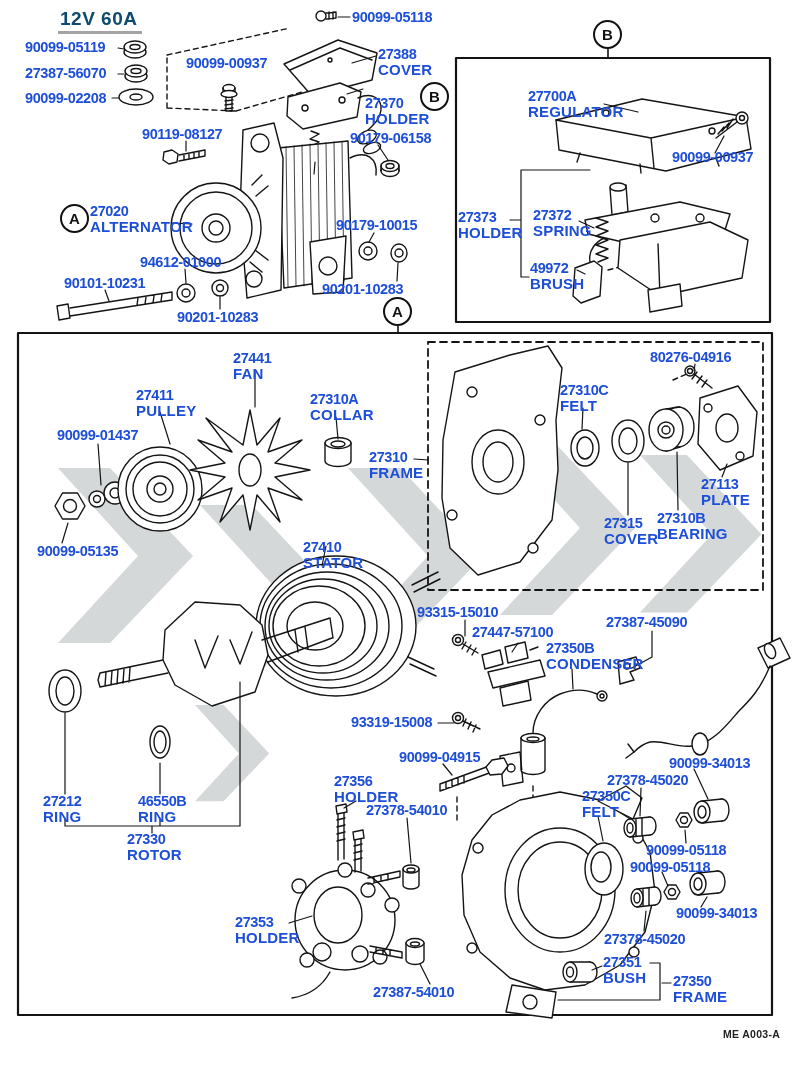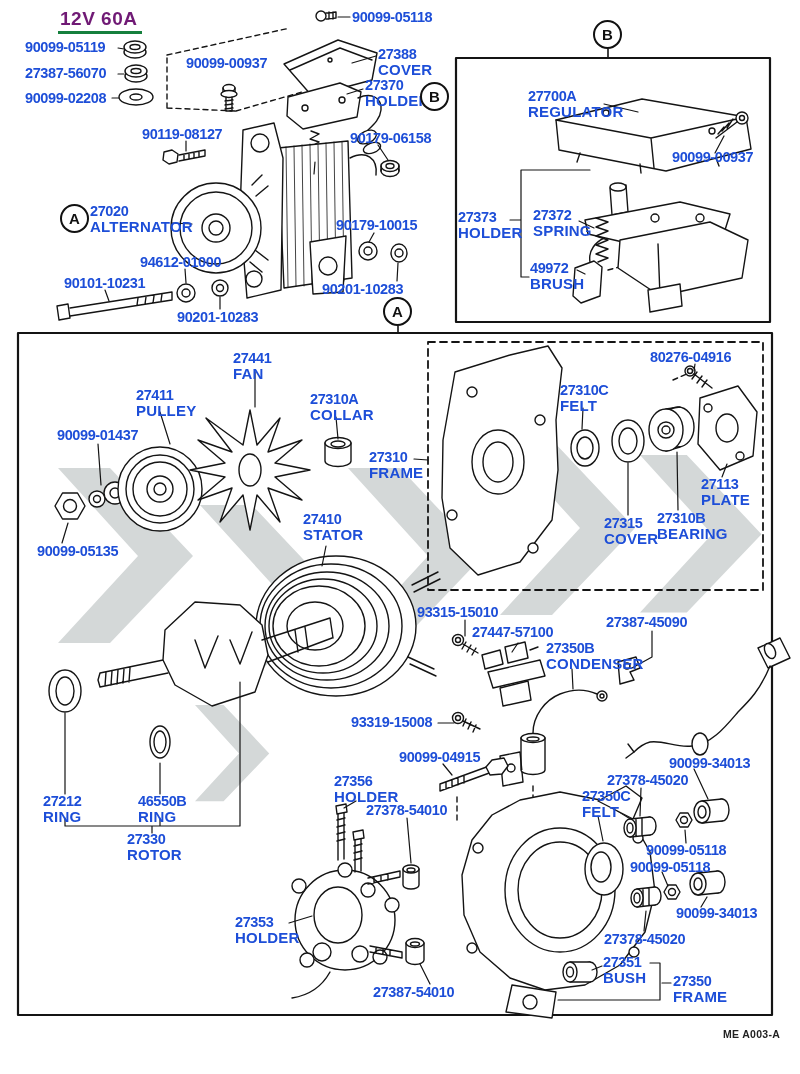--- a/index.html
+++ b/index.html
@@ -6,22 +6,22 @@
   .stage{position:relative;width:800px;height:1074px;background:#fff;overflow:hidden;
          font-family:"Liberation Sans",sans-serif;}
   svg.draw{position:absolute;left:0;top:0;z-index:1;}
   svg.draw *{vector-effect:none;}
   .pl{position:absolute;z-index:3;color:#1d4ed8;font-weight:bold;font-size:14.5px;
       letter-spacing:-0.4px;line-height:1.05;white-space:nowrap;}
   .pl .nm{display:block;font-size:15px;letter-spacing:0.2px;}
   .circ{position:absolute;z-index:4;width:25px;height:25px;border:2.6px solid #111;
         border-radius:50%;text-align:center;font-weight:bold;font-size:15px;
         line-height:25px;color:#111;background:#fff;}
-  .title{position:absolute;z-index:3;font-weight:bold;font-size:19px;color:#701a75;
-         letter-spacing:0.5px;border-bottom:3px solid #15803d;padding:0 5px 1px 2px;}
+  .title{position:absolute;z-index:3;font-weight:bold;font-size:19px;color:#0c4a6e;
+         letter-spacing:0.5px;border-bottom:3px solid #a3a3a3;padding:0 5px 1px 2px;}
   .code{position:absolute;z-index:3;font-weight:bold;font-size:10.5px;color:#222;letter-spacing:0.3px;}
 </style>
 </head>
 <body>
 
 <div class="stage">
 
 <svg class="draw" width="800" height="1074" viewBox="0 0 800 1074" stroke="#141414" fill="none" stroke-width="1.4" stroke-linecap="round" stroke-linejoin="round">
 
   <g stroke="none" fill="#d4d8d8">
@@ -428,21 +428,21 @@
 <div class="circ" style="left:383px;top:297px">A</div>
 <div class="circ" style="left:420px;top:82px">B</div>
 <div class="circ" style="left:593px;top:20px">B</div>
 
 <div class="pl" style="left:25px;top:40px"><span>90099-05119</span></div>
 <div class="pl" style="left:25px;top:66px"><span>27387-56070</span></div>
 <div class="pl" style="left:25px;top:91px"><span>90099-02208</span></div>
 <div class="pl" style="left:186px;top:56px"><span>90099-00937</span></div>
 <div class="pl" style="left:352px;top:10px"><span>90099-05118</span></div>
 <div class="pl" style="left:378px;top:47px"><span>27388</span><span class="nm">COVER</span></div>
-<div class="pl" style="left:365px;top:78px"><span>27370</span><span class="nm">HOLDER</span></div>
+<div class="pl" style="left:365px;top:96px"><span>27370</span><span class="nm">HOLDER</span></div>
 <div class="pl" style="left:142px;top:127px"><span>90119-08127</span></div>
 <div class="pl" style="left:350px;top:131px"><span>90179-06158</span></div>
 <div class="pl" style="left:90px;top:204px"><span>27020</span><span class="nm">ALTERNATOR</span></div>
 <div class="pl" style="left:336px;top:218px"><span>90179-10015</span></div>
 <div class="pl" style="left:140px;top:255px"><span>94612-01000</span></div>
 <div class="pl" style="left:64px;top:276px"><span>90101-10231</span></div>
 <div class="pl" style="left:322px;top:282px"><span>90201-10283</span></div>
 <div class="pl" style="left:177px;top:310px"><span>90201-10283</span></div>
 
 <div class="pl" style="left:528px;top:89px"><span>27700A</span><span class="nm">REGULATOR</span></div>
@@ -450,21 +450,21 @@
 <div class="pl" style="left:458px;top:210px"><span>27373</span><span class="nm">HOLDER</span></div>
 <div class="pl" style="left:533px;top:208px"><span>27372</span><span class="nm">SPRING</span></div>
 <div class="pl" style="left:530px;top:261px"><span>49972</span><span class="nm">BRUSH</span></div>
 
 <div class="pl" style="left:233px;top:351px"><span>27441</span><span class="nm">FAN</span></div>
 <div class="pl" style="left:136px;top:388px"><span>27411</span><span class="nm">PULLEY</span></div>
 <div class="pl" style="left:310px;top:392px"><span>27310A</span><span class="nm">COLLAR</span></div>
 <div class="pl" style="left:57px;top:428px"><span>90099-01437</span></div>
 <div class="pl" style="left:369px;top:450px"><span>27310</span><span class="nm">FRAME</span></div>
 <div class="pl" style="left:37px;top:544px"><span>90099-05135</span></div>
-<div class="pl" style="left:303px;top:512px"><span>27410</span><span class="nm">STATOR</span></div>
+<div class="pl" style="left:303px;top:540px"><span>27410</span><span class="nm">STATOR</span></div>
 <div class="pl" style="left:650px;top:350px"><span>80276-04916</span></div>
 <div class="pl" style="left:560px;top:383px"><span>27310C</span><span class="nm">FELT</span></div>
 <div class="pl" style="left:701px;top:477px"><span>27113</span><span class="nm">PLATE</span></div>
 <div class="pl" style="left:604px;top:516px"><span>27315</span><span class="nm">COVER</span></div>
 <div class="pl" style="left:657px;top:511px"><span>27310B</span><span class="nm">BEARING</span></div>
 <div class="pl" style="left:417px;top:605px"><span>93315-15010</span></div>
 <div class="pl" style="left:472px;top:625px"><span>27447-57100</span></div>
 <div class="pl" style="left:606px;top:615px"><span>27387-45090</span></div>
 <div class="pl" style="left:546px;top:641px"><span>27350B</span><span class="nm">CONDENSER</span></div>
 <div class="pl" style="left:351px;top:715px"><span>93319-15008</span></div>

